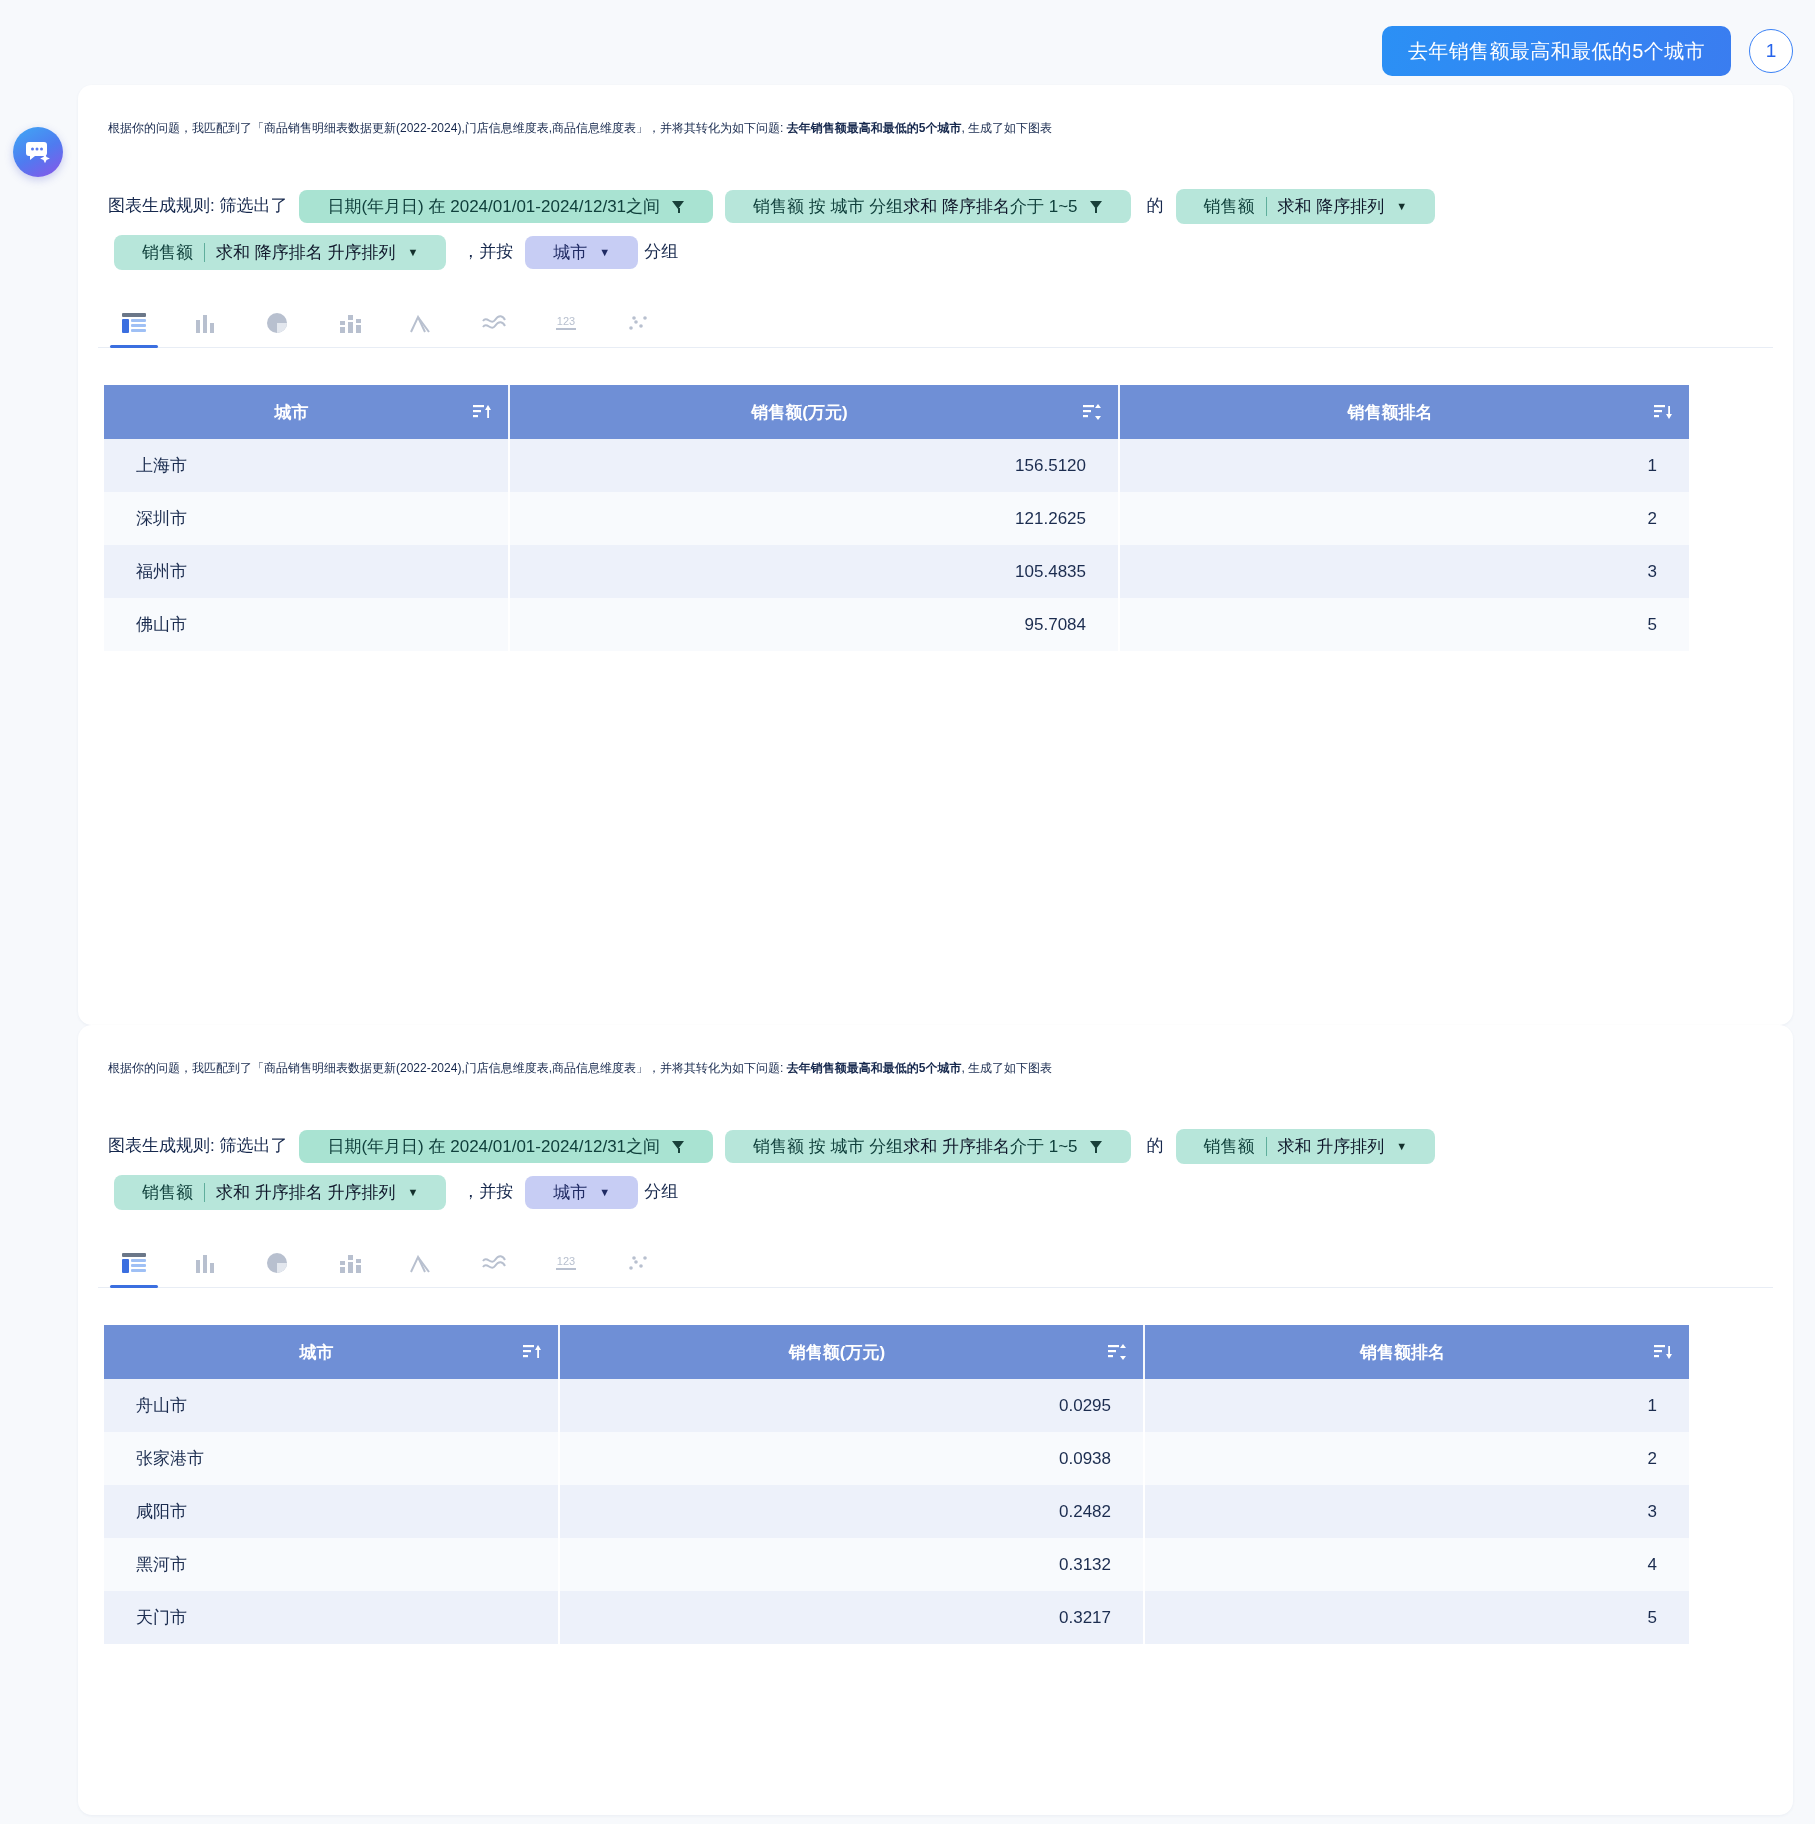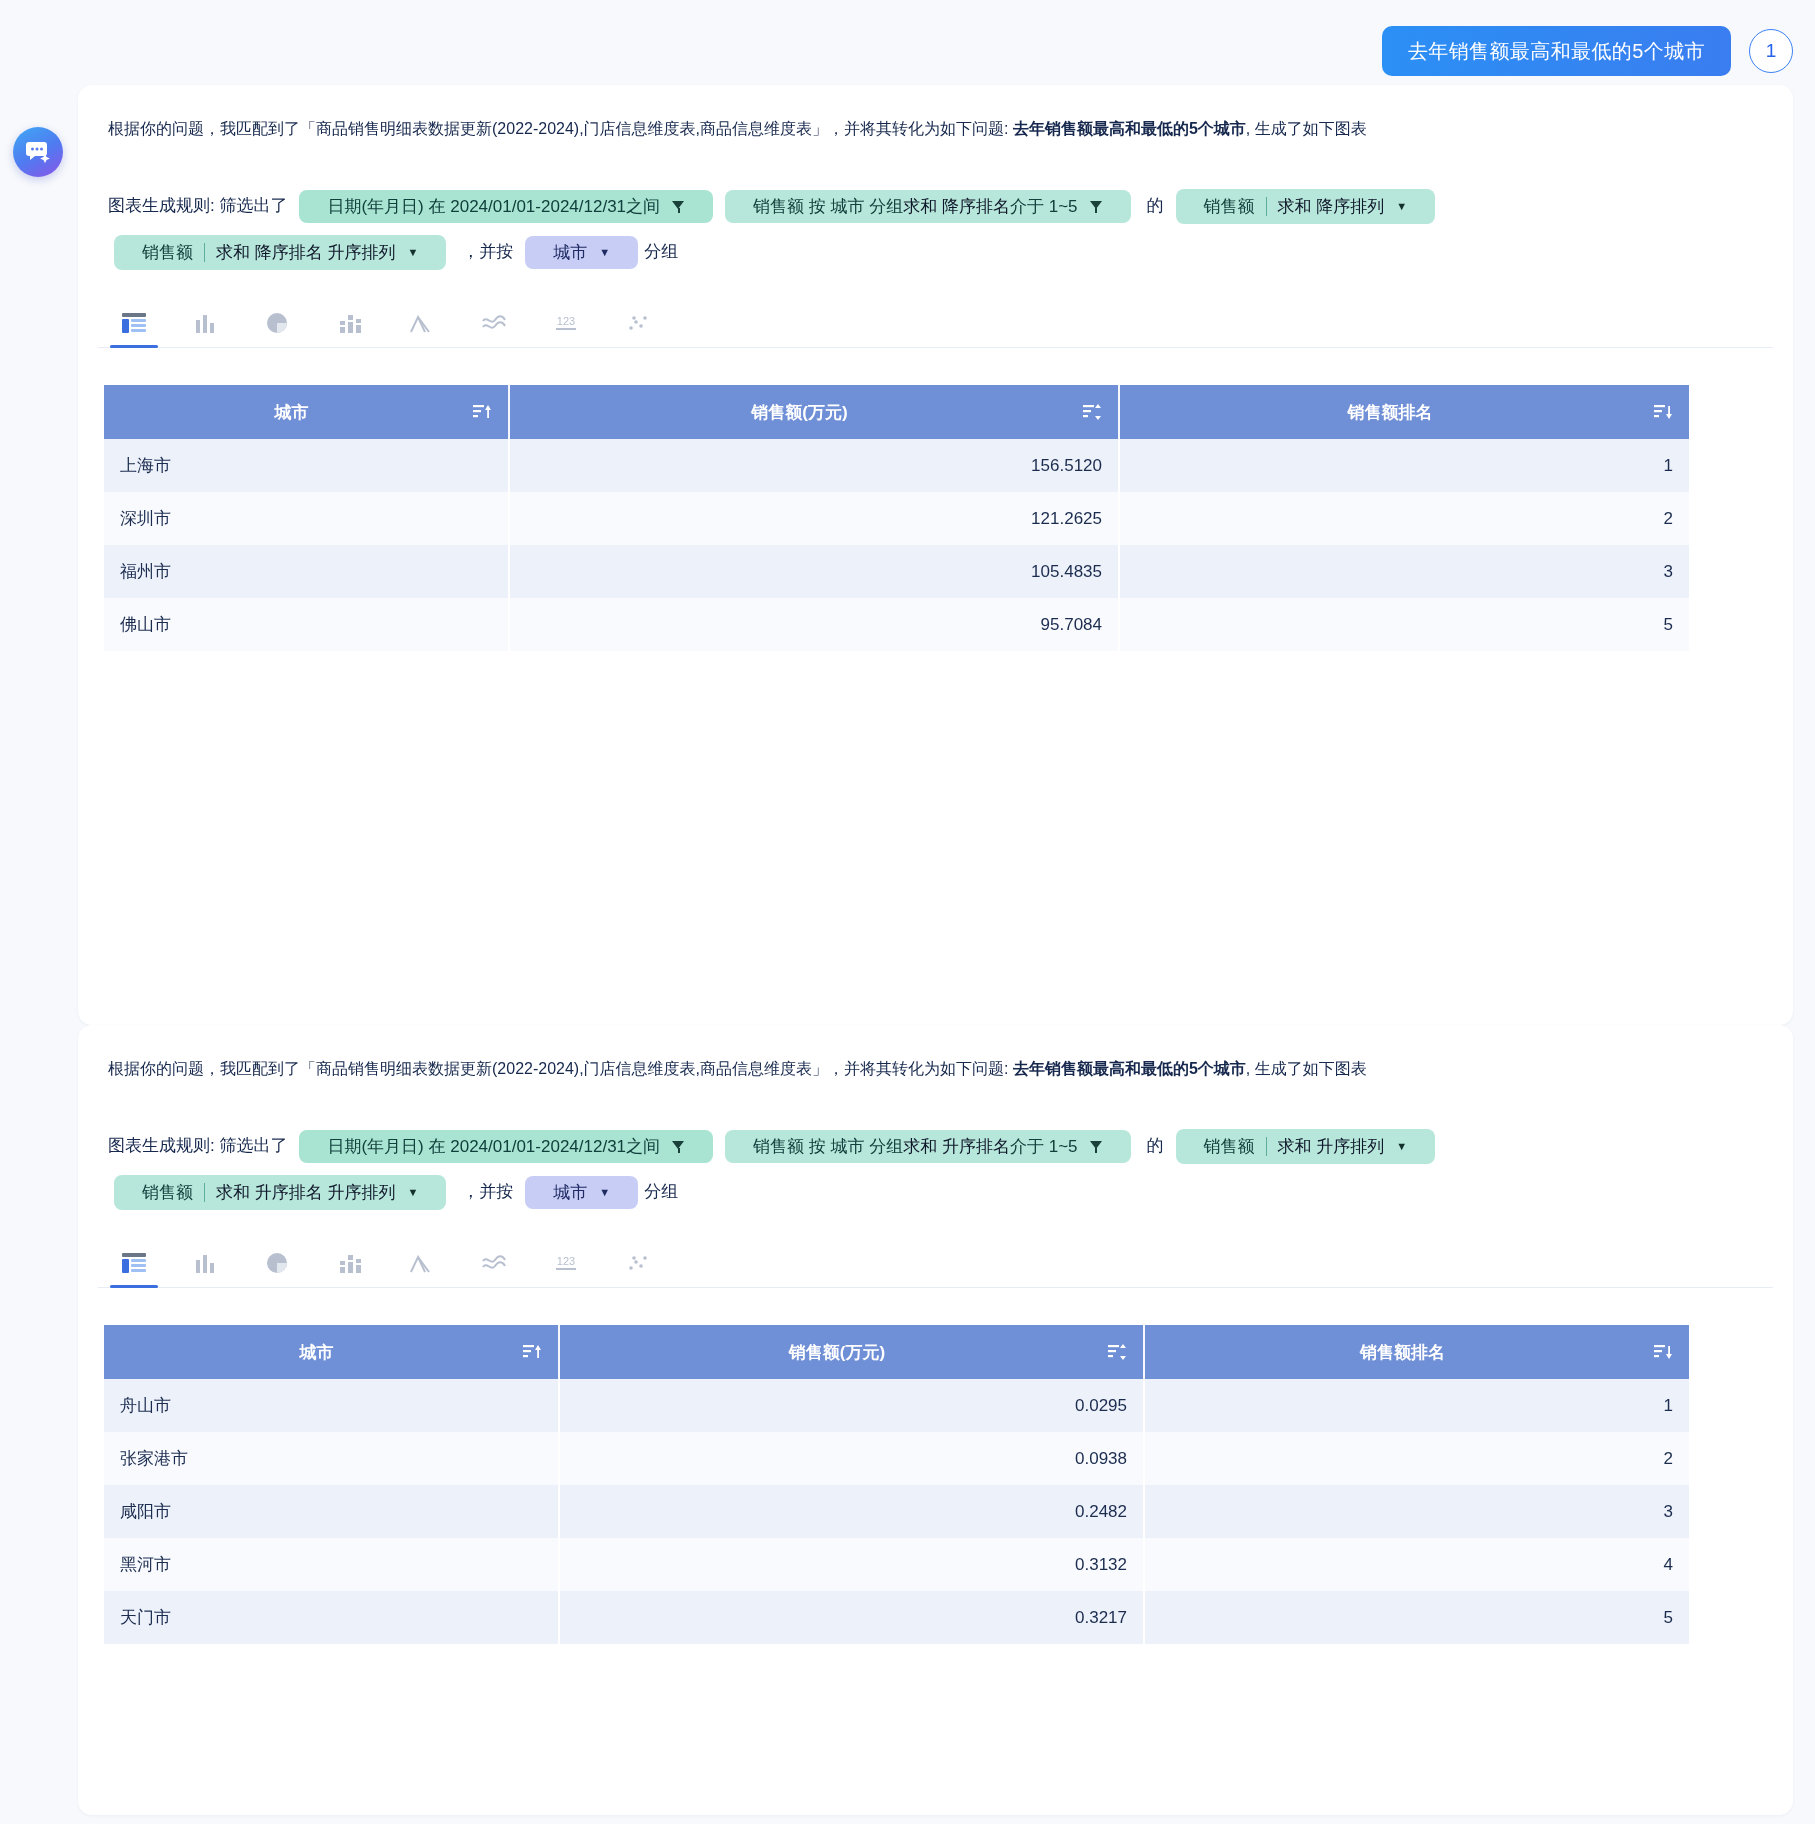--- a/index.html
+++ b/index.html
@@ -68,21 +68,21 @@
     border-radius: 14px;
     box-shadow: 0 1px 3px rgba(40,60,120,.06);
   }
   #card-1 { top: 85px;  height: 940px; }
   #card-2 { top: 1025px; height: 790px; }
 
   .intro {
     position: absolute;
     left: 30px; top: 28px;
     width: 1655px;
-    font-size: 16px;
+    font-size: 12px;
     line-height: 31px;
     color: #16284d;
   }
   .intro b { font-weight: 700; }
 
   .rules {
     position: absolute;
     left: 30px; top: 98px;
     width: 1660px;
     font-size: 17px;
@@ -186,21 +186,21 @@
     gap: 10px;
   }
   .th-label { flex: 1; text-align: center; }
   .sorticon {
     width: 19px; height: 18px;
     flex: 0 0 19px;
     position: relative;
   }
   .dtable td {
     height: 53px;
-    padding: 0 16px;
+    padding: 0 32px;
     color: #1b2c4f;
     border-right: 2px solid #ffffff;
     font-size: 17px;
   }
   .dtable td:last-child { border-right: none; }
   .dtable tbody tr:nth-child(odd)  td { background: #edf1fa; }
   .dtable tbody tr:nth-child(even) td { background: #f8fafd; }
   .c-city { text-align: left; }
   .c-num  { text-align: right; }
 </style>

